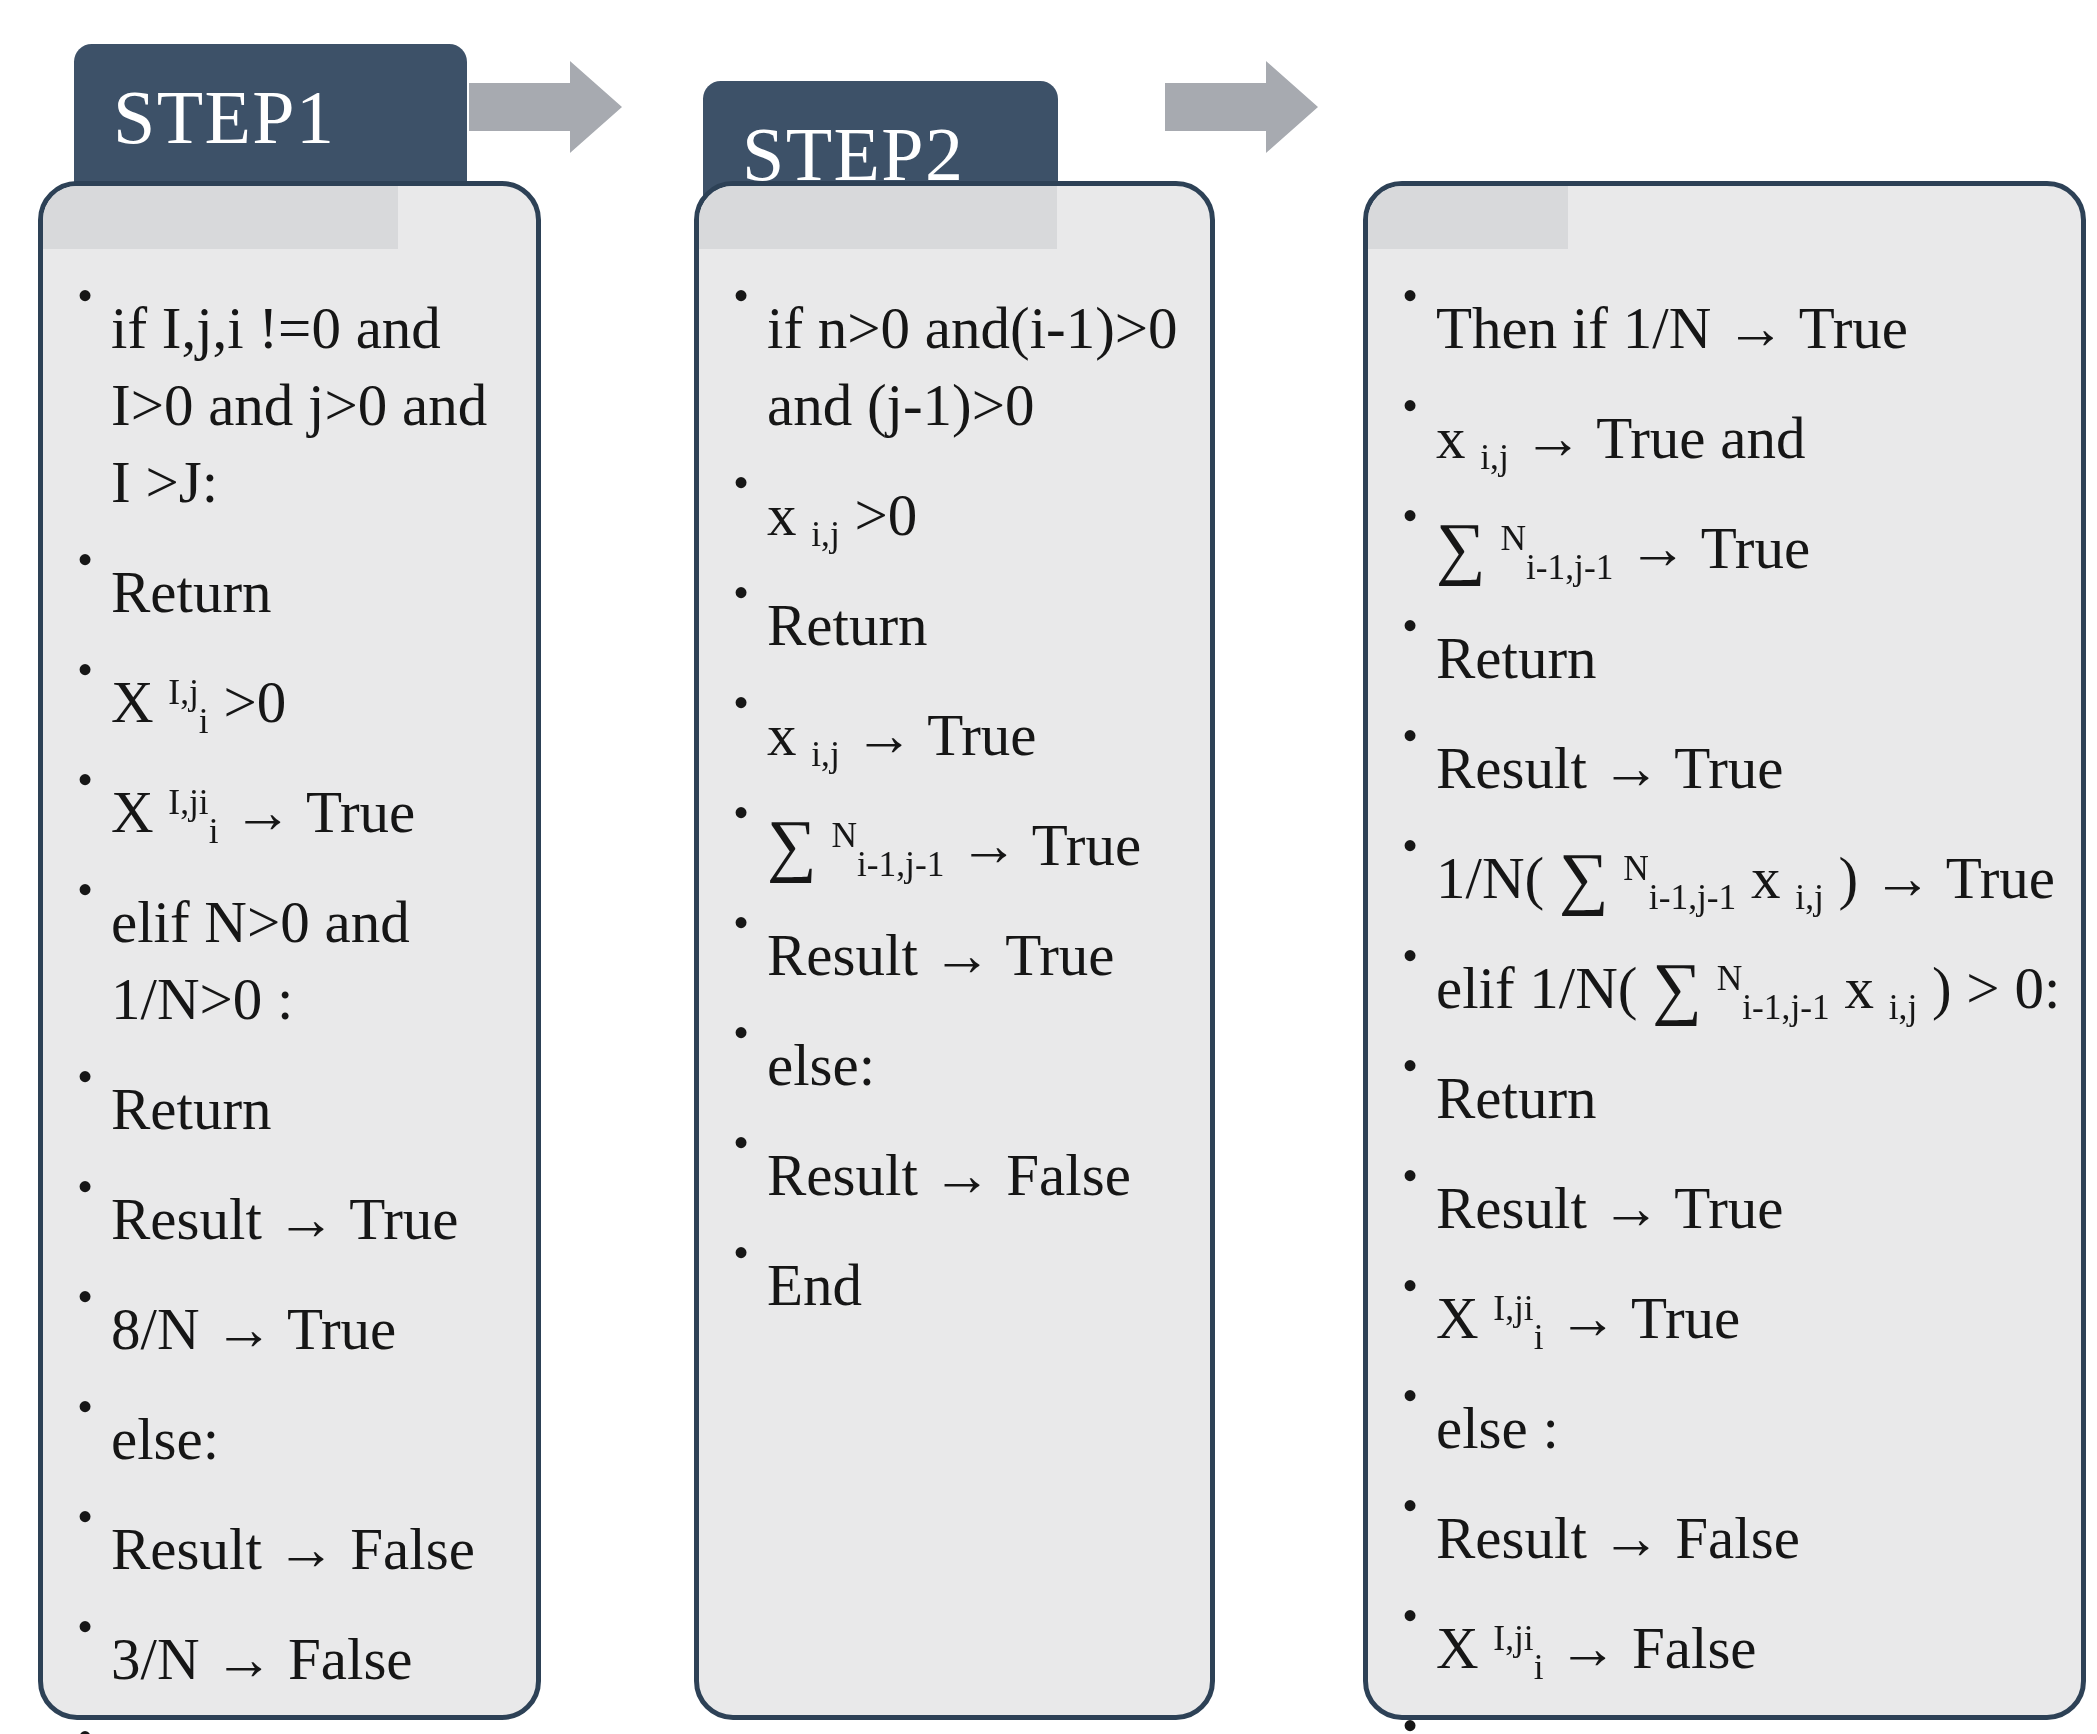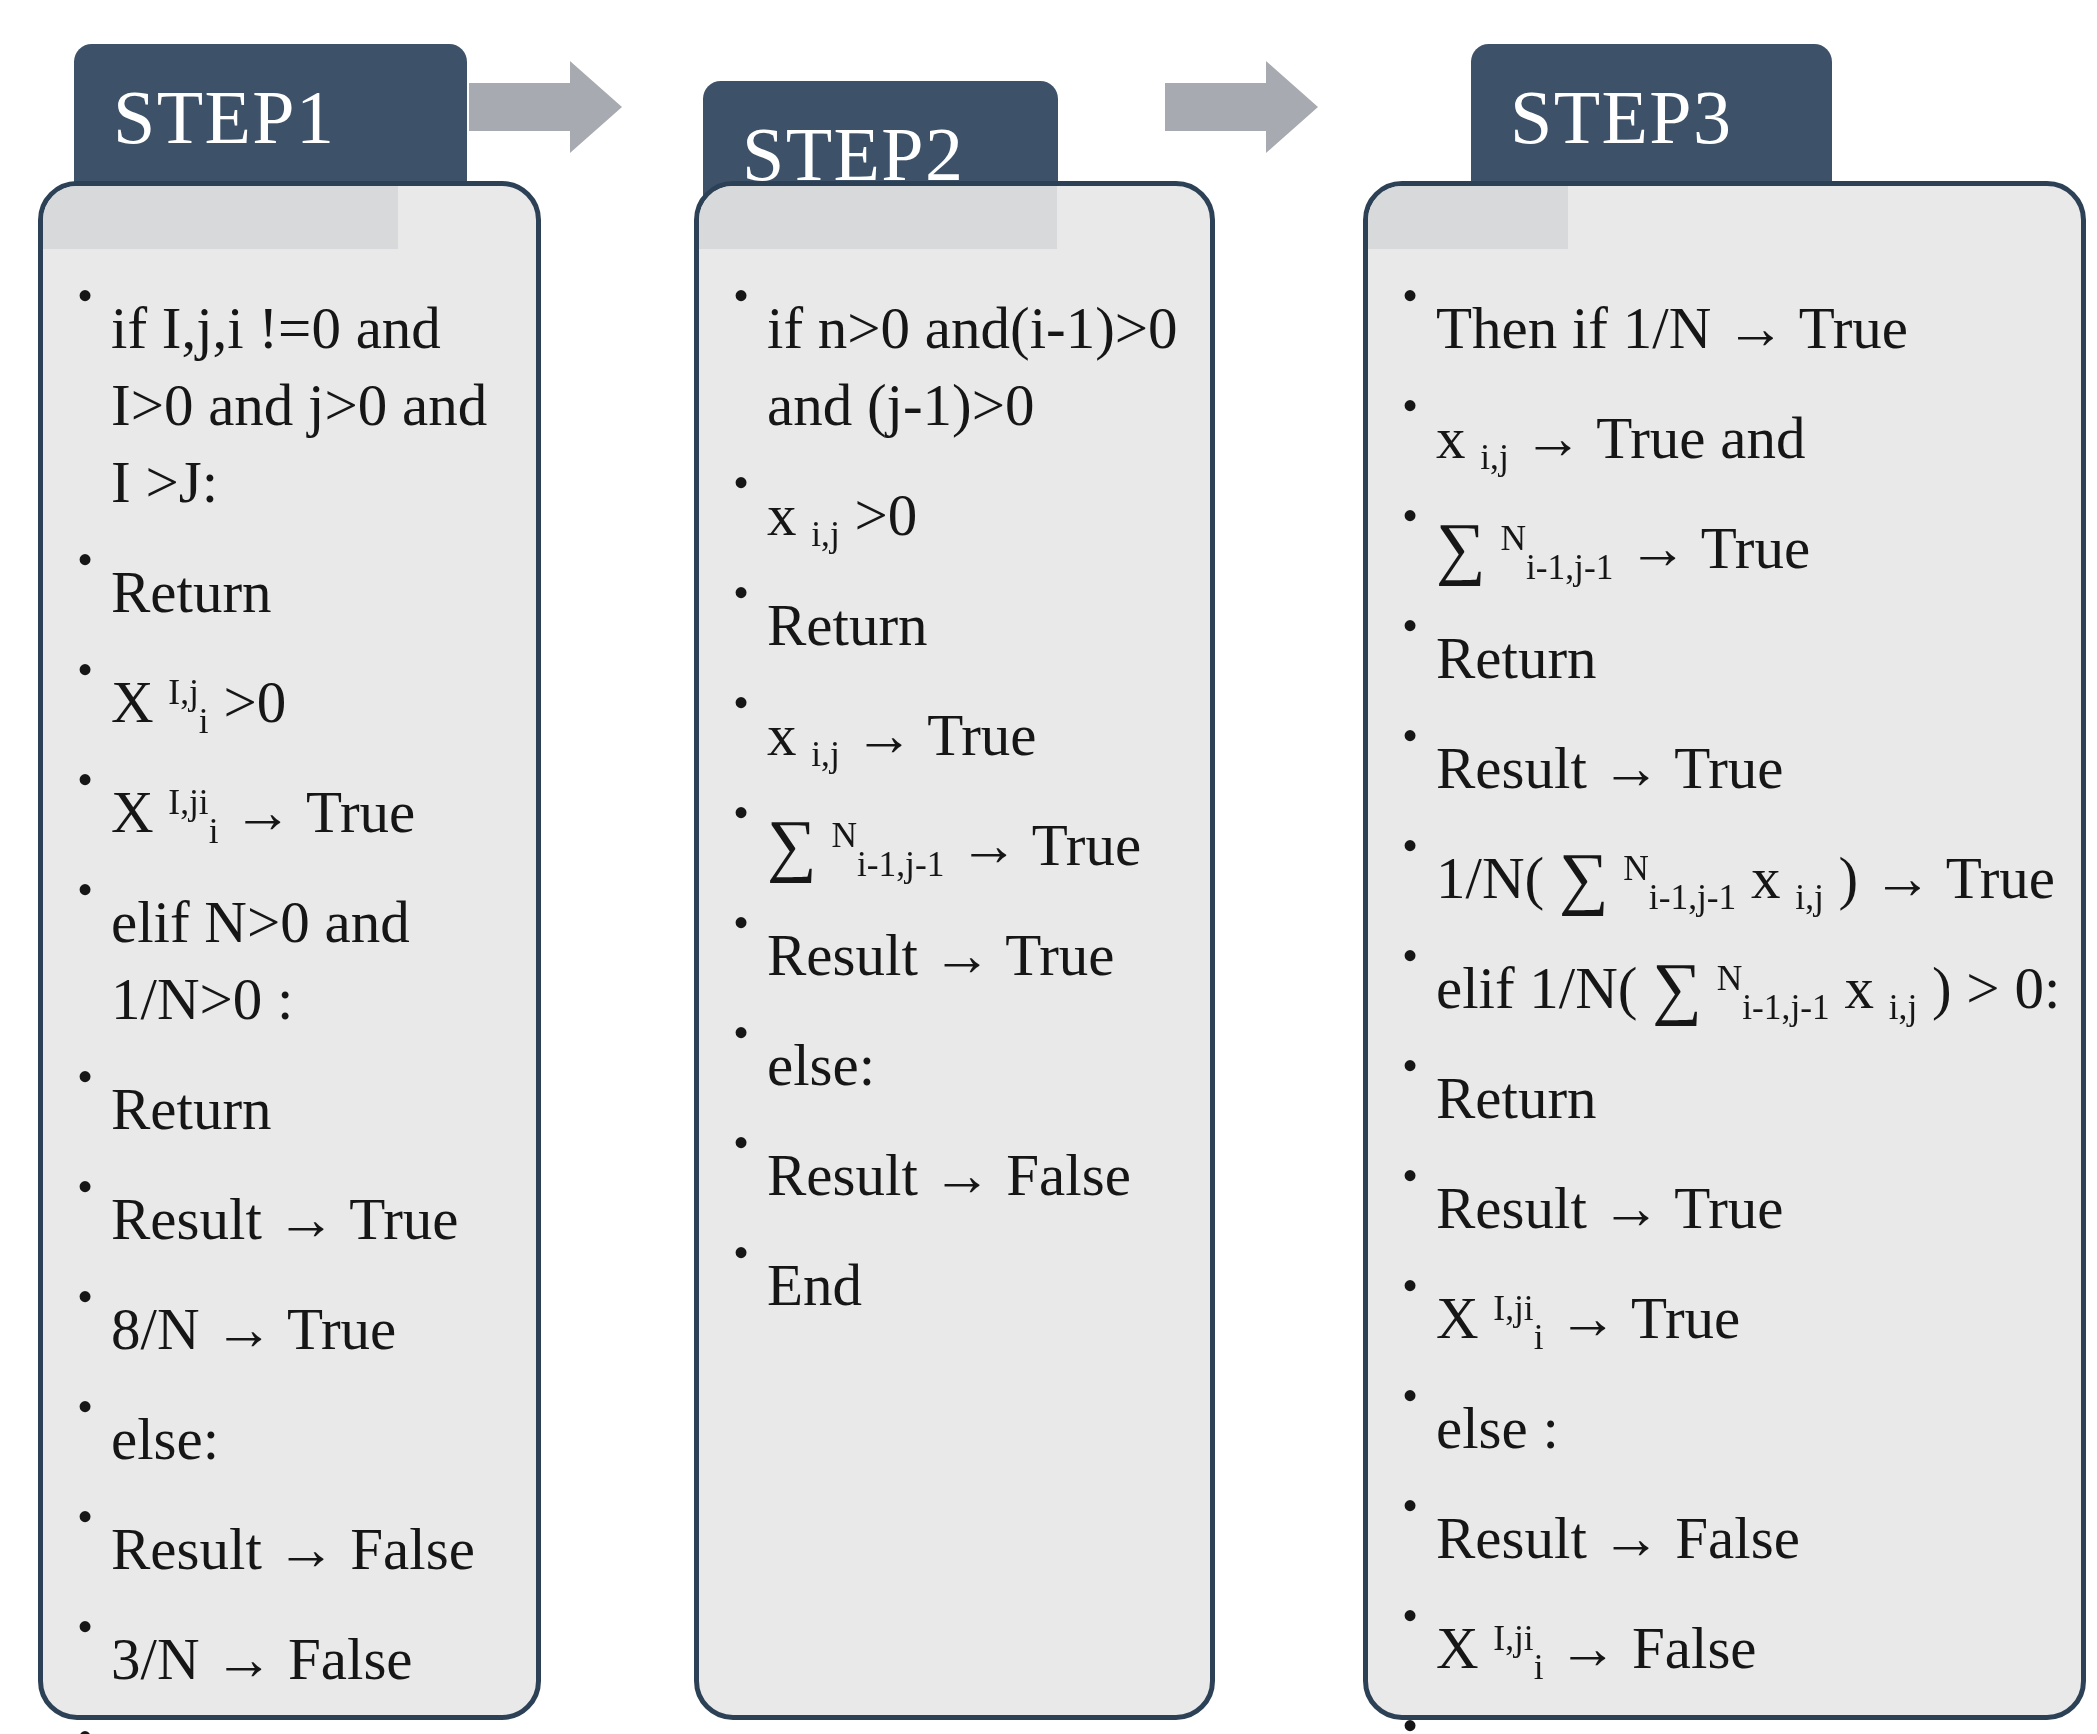--- a/index.html
+++ b/index.html
@@ -173,23 +173,20 @@
         </li>
         <li>
           <span class="dot">•</span>
           <span class="bt">End</span>
         </li>
       </ul>
   </div>
 
   <div class="arrow arrow-2"></div>
 
-  <div class="tab tab-3">
-    <span>STEP3</span>
-  </div>
   <div class="box box-3">
     <div class="band band-3"></div>
     <ul class="bullets">
         <li>
           <span class="dot">•</span>
           <span class="bt">Then if 1/N → True</span>
         </li>
         <li>
           <span class="dot">•</span>
           <span class="bt">x <sub>i,j</sub> → True and</span>

